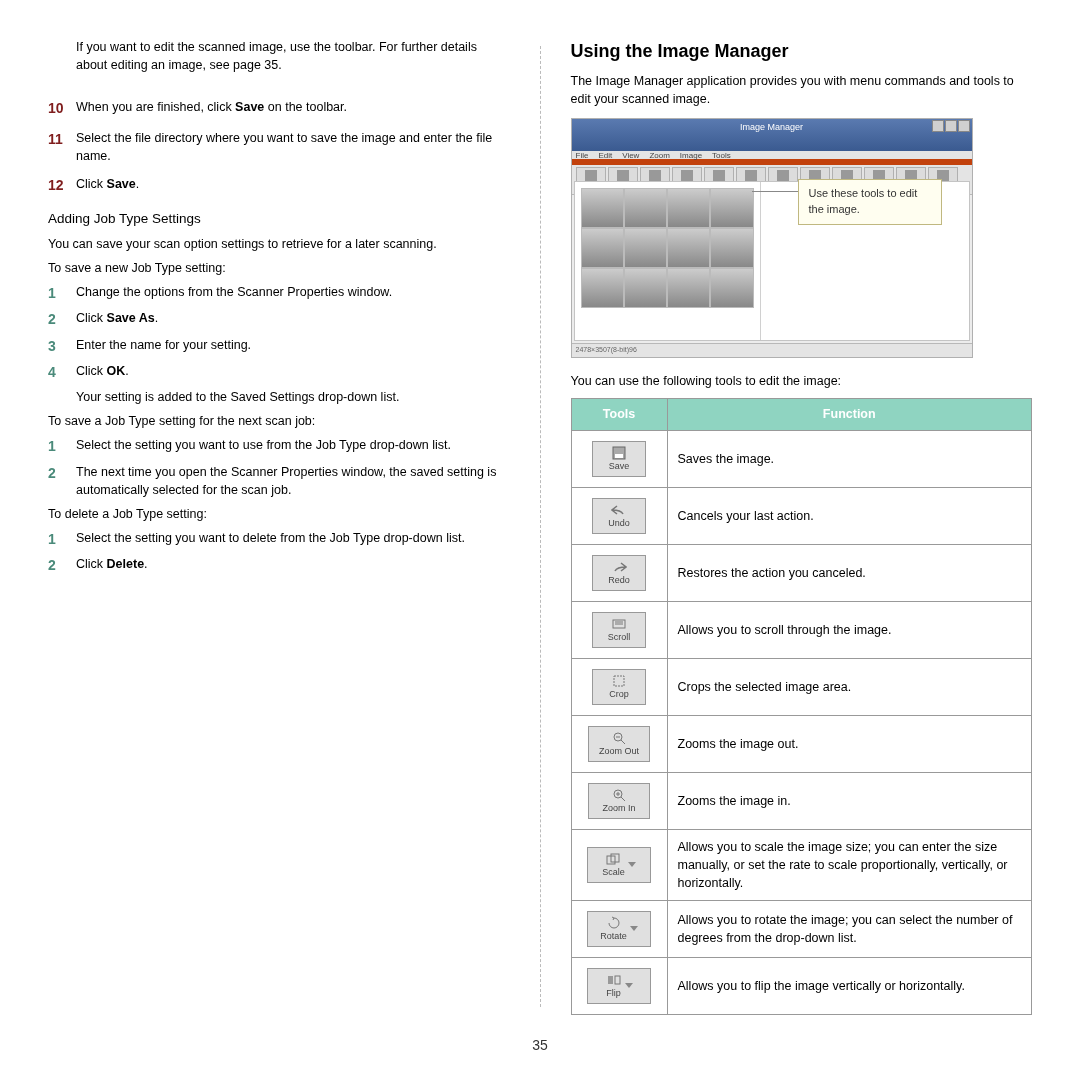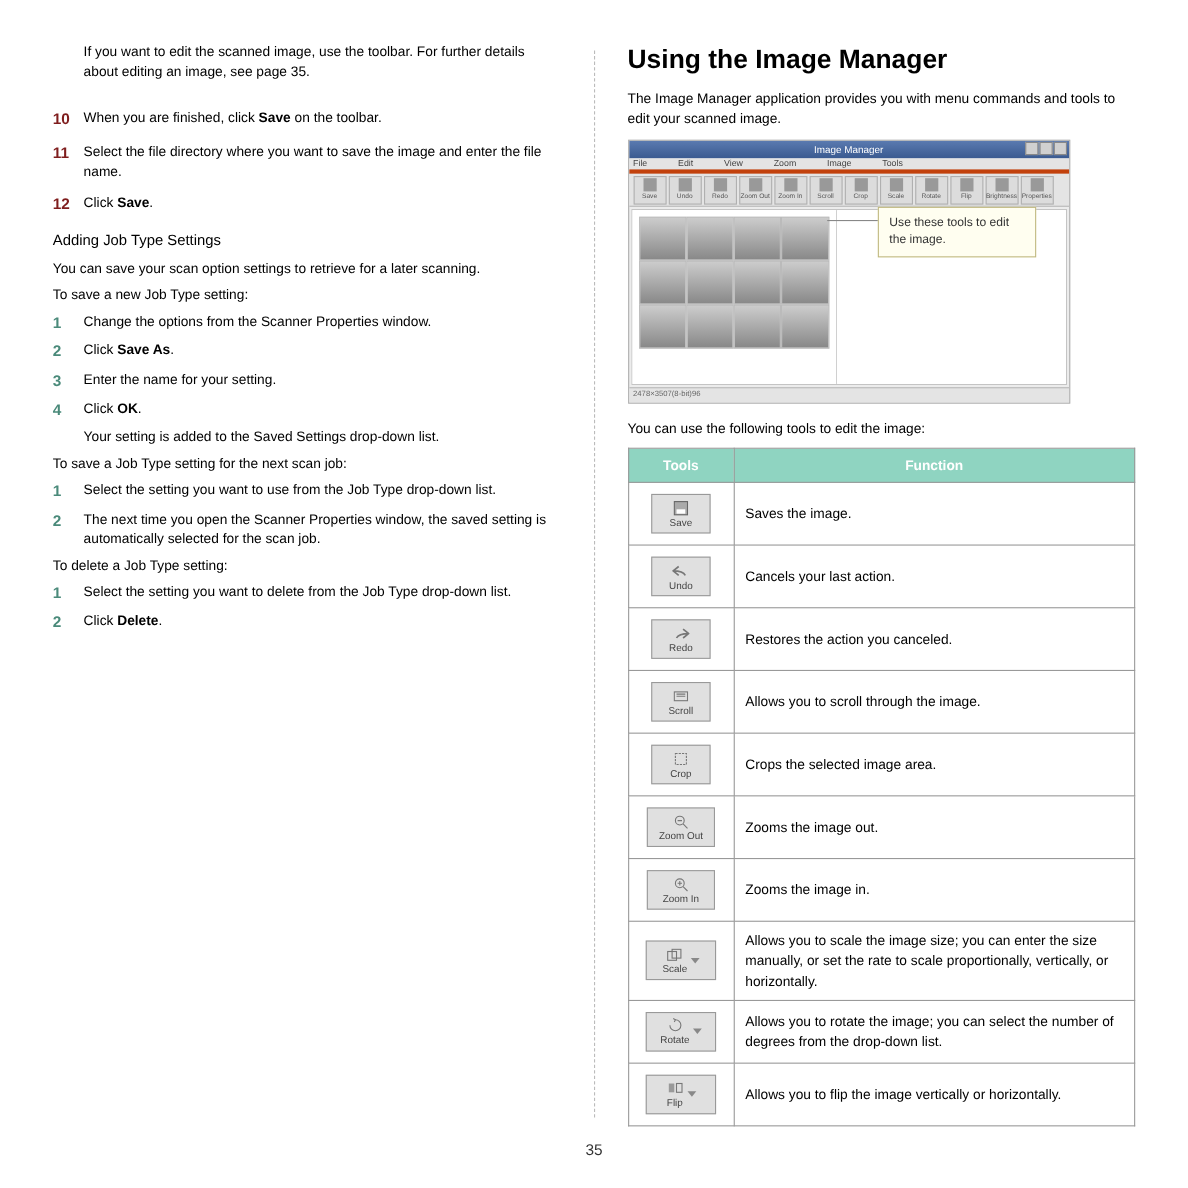--- a/index.html
+++ b/index.html
@@ -13,26 +13,26 @@
 .num-step{display:flex;gap:8px;margin-bottom:10px}
 .num-step .n{color:#7f1d1d;font-weight:bold;font-size:14px;min-width:20px}
 .num-step .t{flex:1}
 .h4{font-weight:normal;font-size:13.5px;margin:14px 0 6px}
 .para{margin-bottom:6px}
 .sub-step{display:flex;gap:14px;margin:6px 0;padding-left:0}
 .sub-step .n{color:#4a8a7a;font-weight:bold;font-size:14px;min-width:14px}
 .sub-step .t{flex:1}
 .sub-indent{padding-left:28px;margin:6px 0}
 b{font-weight:bold}
-.h2{font-weight:bold;font-size:24px;margin-bottom:8px}
+.h2{font-weight:bold;font-size:18px;margin-bottom:8px}
 .screenshot{width:402px;height:240px;border:1px solid #b0b0b0;background:#ececec;margin:10px 0;position:relative;overflow:hidden}
-.ss-title{height:16px;background:linear-gradient(#5a7ab0,#3a5a90);color:#fff;font-size:9px;text-align:center;line-height:16px}
+.ss-title{height:32px;background:linear-gradient(#5a7ab0,#3a5a90);color:#fff;font-size:9px;text-align:center;line-height:16px}
 .ss-wc{position:absolute;right:2px;top:1px;display:flex;gap:1px}
 .ss-wc span{width:12px;height:12px;background:#d0d0d0;border:1px solid #888}
-.ss-menu{height:14px;background:#e4e4e4;border-bottom:4px solid #c2410c;display:flex;padding:0 4px;gap:28px;font-size:8px;align-items:center;color:#444}
+.ss-menu{height:14px;background:#e4e4e4;border-bottom:6px solid #c2410c;display:flex;padding:0 4px;gap:10px;font-size:8px;align-items:center;color:#444}
 .ss-tb{height:30px;background:#e4e4e4;border-bottom:1px solid #b8b8b8;display:flex;padding:2px 4px;gap:2px}
 .tb-btn{width:30px;height:26px;background:#dcdcdc;border:1px solid #b0b0b0;display:flex;flex-direction:column;align-items:center;justify-content:center;font-size:6px;color:#555}
 .tb-ico{width:12px;height:12px;background:#999;margin-bottom:1px}
 .ss-area{position:absolute;top:60px;left:0;right:0;bottom:14px;background:#fff;margin:2px;border:1px solid #c4c4c4;display:flex}
 .ss-thumb{width:186px;background:#fff;border-right:1px solid #d0d0d0;padding:6px;position:relative}
 .thumb-img{width:100%;height:120px;background:#e0e0e0;display:flex;flex-wrap:wrap}
 .thumb-img div{flex:1 1 25%;border:1px solid #bbb;background:linear-gradient(#ccc,#888)}
 .ss-canvas{flex:1;background:#fff;position:relative}
 .callout{position:absolute;right:30px;top:60px;background:#fffef0;border:1px solid #c0b880;padding:6px 10px;font-size:11px;color:#333;width:144px;z-index:5}
 .callout-line{position:absolute;width:70px;height:1px;background:#888;right:150px;top:72px;z-index:4}

